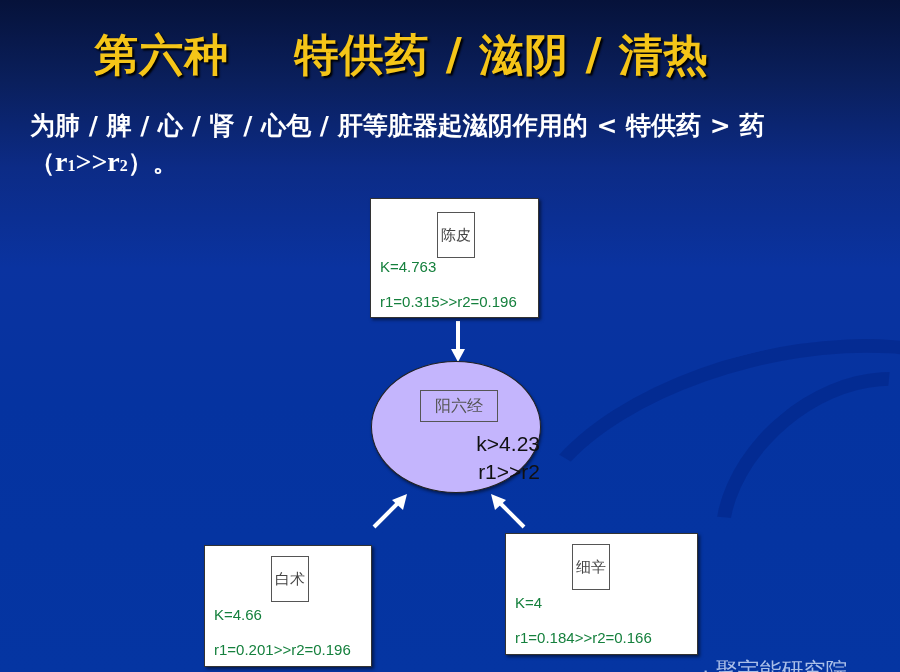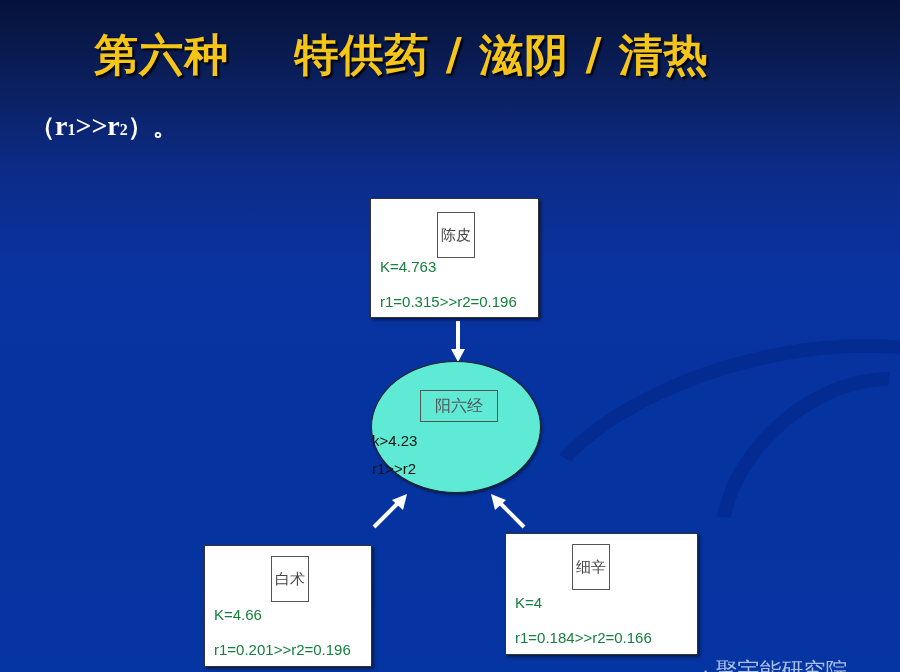--- a/index.html
+++ b/index.html
@@ -62,41 +62,41 @@
       position: absolute;
       left: 9px;
       color: #15803d;
       font-size: 15px;
       white-space: nowrap;
     }
     .ellipse {
       position: absolute;
       left: 371px; top: 361px;
       width: 170px; height: 132px;
-      background: #5eead4;
+      background: #c4b5fd;
       border-radius: 50%;
       border: 1px solid #222;
       box-shadow: 1px 2px 3px rgba(0,0,0,0.45);
     }
     .ellipse .name {
       position: absolute;
       left: 48px; top: 28px;
       width: 78px; height: 32px;
       border: 1px solid #555;
       color: #555;
       font-family: "DejaVu Serif", serif;
       font-size: 16px;
       text-align: center;
       line-height: 30px;
     }
     .ellipse .k, .ellipse .r {
       position: absolute;
       width: 100%;
-      text-align: left;
-      font-size: 15px;
+      text-align: right;
+      font-size: 21px;
       color: #111;
     }
     .arrows { position: absolute; left: 0; top: 0; }
     .watermark {
       position: absolute;
       left: 702px; top: 656px;
       color: rgba(200, 215, 245, 0.85);
       font-family: Liberation Sans, sans-serif;
       font-size: 22px;
       white-space: nowrap;
@@ -104,20 +104,21 @@
   </style>
 </head>
 <body>
 
 <div class="swoosh" style="left:520px; top:350px; width:520px; height:260px; transform: rotate(-14deg);"></div>
 <div class="swoosh" style="left:700px; top:390px; width:300px; height:220px; transform: rotate(-40deg);"></div>
 
 <div class="title">第六种    特供药 / 滋阴 / 清热</div>
 
 <div class="desc">
+  <div>为肺 / 脾 / 心 / 肾 / 心包 / 肝等脏器起滋阴作用的 &lt; 特供药 &gt; 药</div>
   <div>
     <span>（</span><span class="formula"><span>r</span><sub>1</sub><span>&gt;&gt;</span><span>r</span><sub>2</sub></span><span>）。</span>
   </div>
 </div>
 
 <svg class="arrows" width="900" height="672">
   <g>
     <line x1="458" y1="321" x2="458" y2="350" stroke="#ffffff" stroke-width="4"></line>
     <polygon points="451,349 465,349 458,362" fill="#ffffff"></polygon>
   </g>

